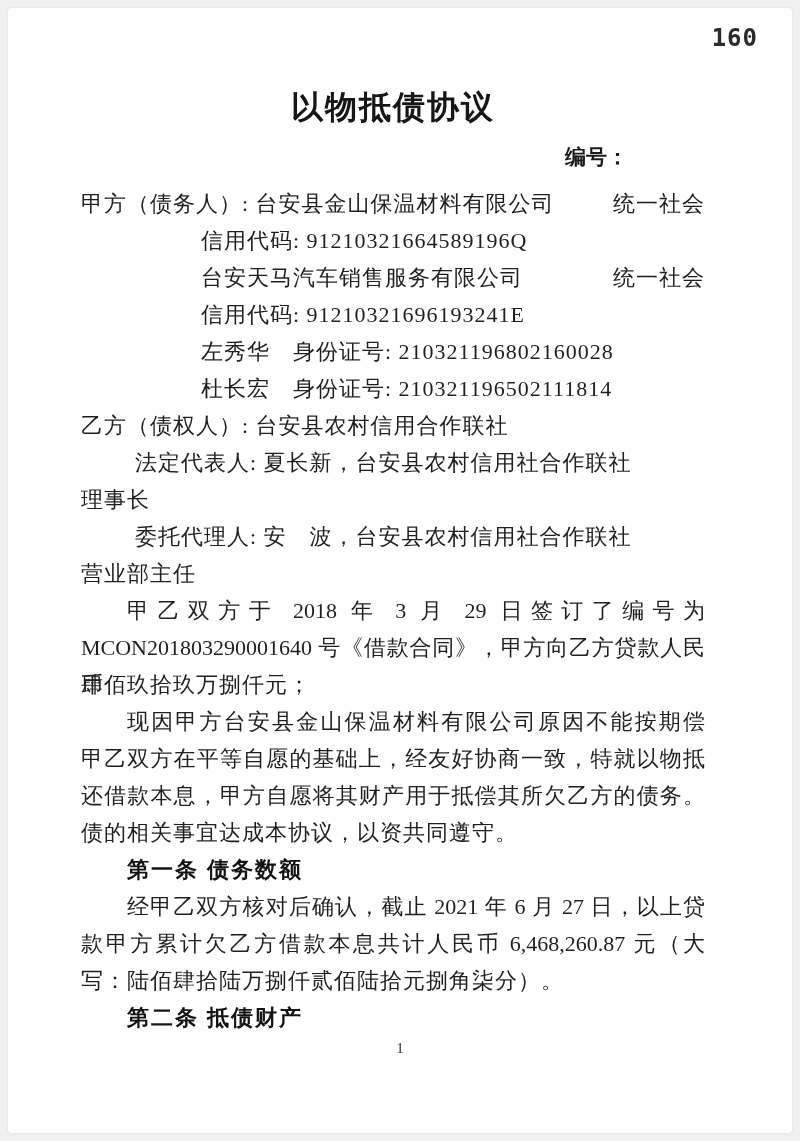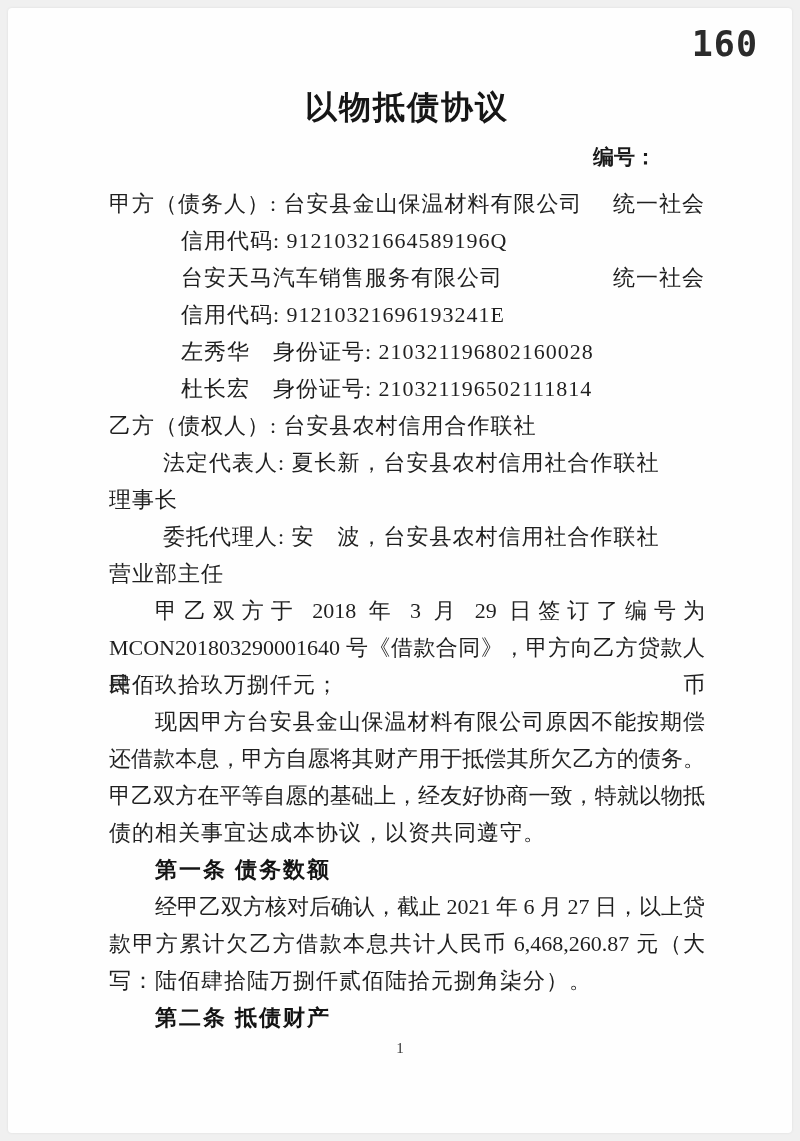--- a/index.html
+++ b/index.html
@@ -12,43 +12,43 @@
   .page{
     position:absolute;left:8px;top:8px;
     width:784px;height:1125px;
     background:#fefefe;
     border-radius:4px;
     box-shadow:0 0 3px rgba(0,0,0,0.08);
   }
   .corner{
     position:absolute;top:16px;right:34px;
     font-family:"DejaVu Sans Mono", monospace;
-    font-size:35px;font-weight:600;color:#2b2b2b;
+    font-size:24px;font-weight:600;color:#2b2b2b;
     letter-spacing:1px;
   }
-  .content{padding:79px 87px 0 101px;}
+  .content{padding:79px 87px 0 73px;}
   .title{
     margin:0;text-align:center;
     font-family:"Liberation Sans", sans-serif;
     font-weight:bold;font-size:32px;line-height:40px;
     letter-spacing:2px;color:#161616;
   }
   .serial{
     margin-top:18px;margin-left:484px;
     font-family:"Liberation Sans", sans-serif;
     font-weight:bold;font-size:21px;line-height:24px;color:#1a1a1a;
   }
   .doc{margin-top:16px;}
   .ln{
     height:37px;line-height:37px;
     font-size:22px;letter-spacing:1px;color:#1f1f1f;
     white-space:pre;
   }
   .row{display:flex;justify-content:space-between;text-align:center;}
-  .ind-cont{margin-left:72px;}
+  .ind-cont{margin-left:120px;}
   .ind-rep{margin-left:54px;}
   .ctr{text-align:left;}
   .just{
     text-align:justify;text-align-last:justify;
     white-space:normal;letter-spacing:0;
   }
   .ind2{text-indent:46px;}
   .hd{
     font-family:"Liberation Sans", sans-serif;
     font-weight:bold;padding-left:46px;letter-spacing:2px;color:#141414;
@@ -90,22 +90,22 @@
       <div class="ln ind-rep">法定代表人: 夏长新，台安县农村信用社合作联社</div>
       <div class="ln ctr">理事长</div>
       <div class="ln ind-rep">委托代理人: 安　波，台安县农村信用社合作联社</div>
       <div class="ln ctr">营业部主任</div>
 
       <div class="ln just ind2">甲乙双方于 2018 年 3 月 29 日签订了编号为</div>
       <div class="ln just">MCON201803290001640 号《借款合同》，甲方向乙方贷款人民币</div>
       <div class="ln">肆佰玖拾玖万捌仟元；</div>
 
       <div class="ln just ind2">现因甲方台安县金山保温材料有限公司原因不能按期偿</div>
+      <div class="ln just">甲乙双方在平等自愿的基础上，经友好协商一致，特就以物抵</div>
       <div class="ln just">还借款本息，甲方自愿将其财产用于抵偿其所欠乙方的债务。</div>
-      <div class="ln just">甲乙双方在平等自愿的基础上，经友好协商一致，特就以物抵</div>
       <div class="ln">债的相关事宜达成本协议，以资共同遵守。</div>
 
       <div class="ln hd">第一条 债务数额</div>
       <div class="ln just ind2">经甲乙双方核对后确认，截止 2021 年 6 月 27 日，以上贷</div>
       <div class="ln just">款甲方累计欠乙方借款本息共计人民币 6,468,260.87 元（大</div>
       <div class="ln">写：陆佰肆拾陆万捌仟贰佰陆拾元捌角柒分）。</div>
 
       <div class="ln hd">第二条 抵债财产</div>
 
     </div>

